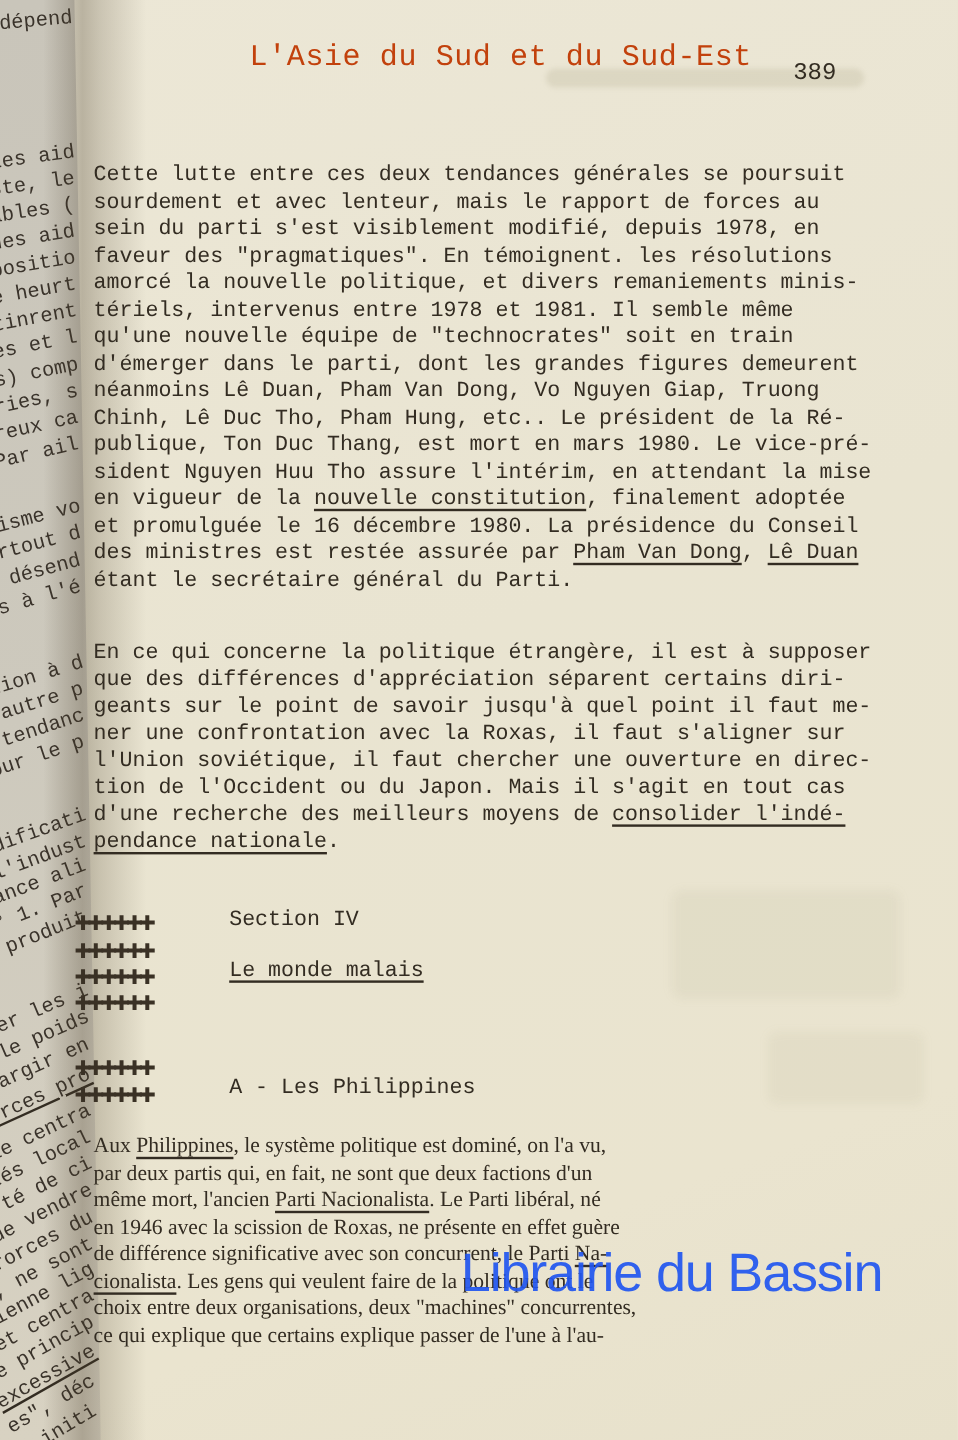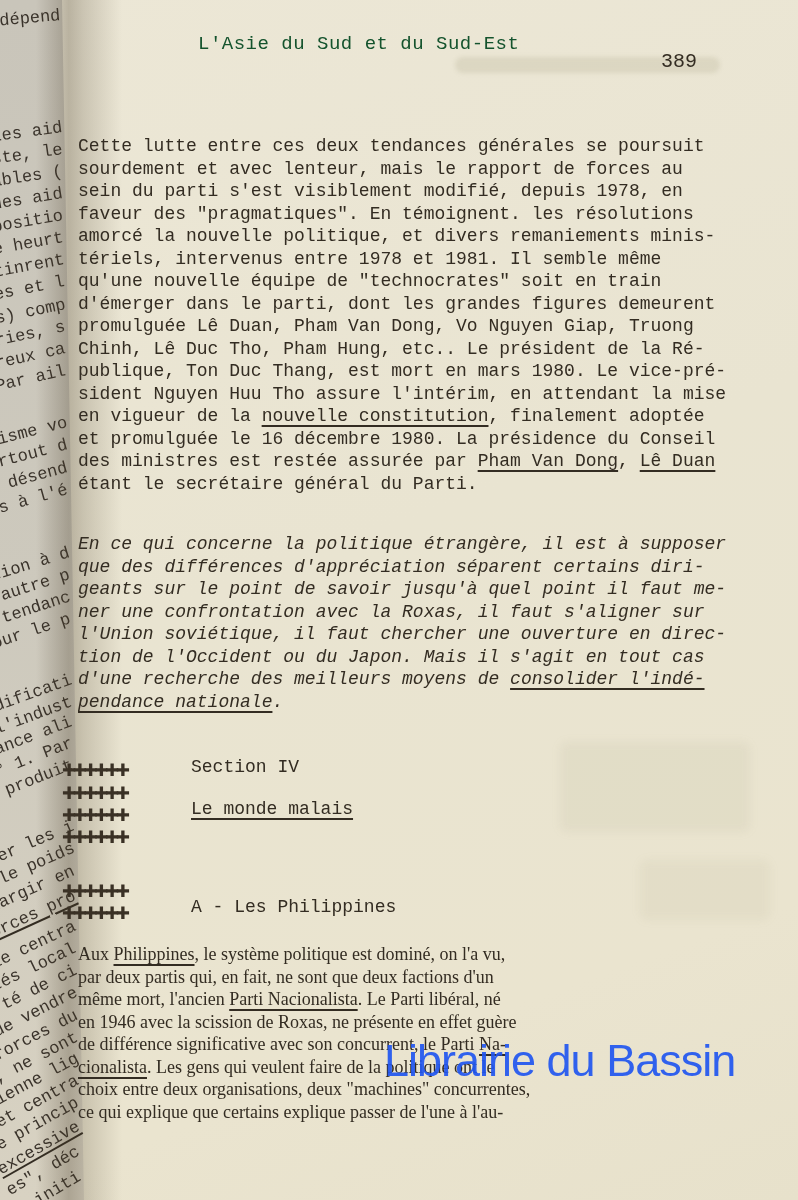--- a/index.html
+++ b/index.html
@@ -22,22 +22,22 @@
   
   .spine-shadow{
     position:absolute;left:36px;top:0;width:86px;height:1200px;pointer-events:none;
     background:linear-gradient(90deg,
       rgba(70,58,38,0) 0%,
       rgba(70,58,38,0.30) 38%,
       rgba(70,58,38,0.20) 55%,
       rgba(235,229,212,0) 100%);
   }
   .page-title{
-    position:absolute;left:198px;top:33px;
-    font-size:19px;letter-spacing:0.5px;white-space:pre;color:#14532d;
+    position:absolute;left:208px;top:33px;
+    font-size:25px;letter-spacing:0.5px;white-space:pre;color:#c2410c;
   }
   .page-number{
     position:absolute;left:661px;top:50px;
     font-size:20px;color:#332c22;
   }
   .para{position:absolute;left:78px;color:#332c22;}
   .line{white-space:pre;font-size:18px;line-height:22.5px;height:22.5px;}
   .u{
     text-decoration:underline;
     text-decoration-thickness:2px;
@@ -133,30 +133,30 @@
 <main>
     <div class="para" style="top: 135px;">
       <div class="line"><span>Cette lutte entre ces deux tendances générales se poursuit</span></div>
       <div class="line"><span>sourdement et avec lenteur, mais le rapport de forces au</span></div>
       <div class="line"><span>sein du parti s'est visiblement modifié, depuis 1978, en</span></div>
       <div class="line"><span>faveur des "pragmatiques". En témoignent. les résolutions</span></div>
       <div class="line"><span>amorcé la nouvelle politique, et divers remaniements minis-</span></div>
       <div class="line"><span>tériels, intervenus entre 1978 et 1981. Il semble même</span></div>
       <div class="line"><span>qu'une nouvelle équipe de "technocrates" soit en train</span></div>
       <div class="line"><span>d'émerger dans le parti, dont les grandes figures demeurent</span></div>
-      <div class="line"><span>promulguée Lê Duan, Pham Van Dong, Vo Nguyen Giap, Truong</span></div>
+      <div class="line"><span>néanmoins Lê Duan, Pham Van Dong, Vo Nguyen Giap, Truong</span></div>
       <div class="line"><span>Chinh, Lê Duc Tho, Pham Hung, etc.. Le président de la Ré-</span></div>
       <div class="line"><span>publique, Ton Duc Thang, est mort en mars 1980. Le vice-pré-</span></div>
       <div class="line"><span>sident Nguyen Huu Tho assure l'intérim, en attendant la mise</span></div>
       <div class="line"><span>en vigueur de la </span><span class="u">nouvelle constitution</span><span>, finalement adoptée</span></div>
       <div class="line"><span>et promulguée le 16 décembre 1980. La présidence du Conseil</span></div>
       <div class="line"><span>des ministres est restée assurée par </span><span class="u">Pham Van Dong</span><span>, </span><span class="u">Lê Duan</span></div>
       <div class="line"><span>étant le secrétaire général du Parti.</span></div>
     </div>
-    <div class="para" style="top: 533px; font-style: italic;">
+    <div class="para" style="top: 533px;">
       <div class="line"><span>En ce qui concerne la politique étrangère, il est à supposer</span></div>
       <div class="line"><span>que des différences d'appréciation séparent certains diri-</span></div>
       <div class="line"><span>geants sur le point de savoir jusqu'à quel point il faut me-</span></div>
       <div class="line"><span>ner une confrontation avec la Roxas, il faut s'aligner sur</span></div>
       <div class="line"><span>l'Union soviétique, il faut chercher une ouverture en direc-</span></div>
       <div class="line"><span>tion de l'Occident ou du Japon. Mais il s'agit en tout cas</span></div>
       <div class="line"><span>d'une recherche des meilleurs moyens de </span><span class="u">consolider l'indé-</span></div>
       <div class="line"><span class="u">pendance nationale</span><span>.</span></div>
     </div>
     <div class="para" style="top: 943px; font-family: Liberation Serif, serif;">

